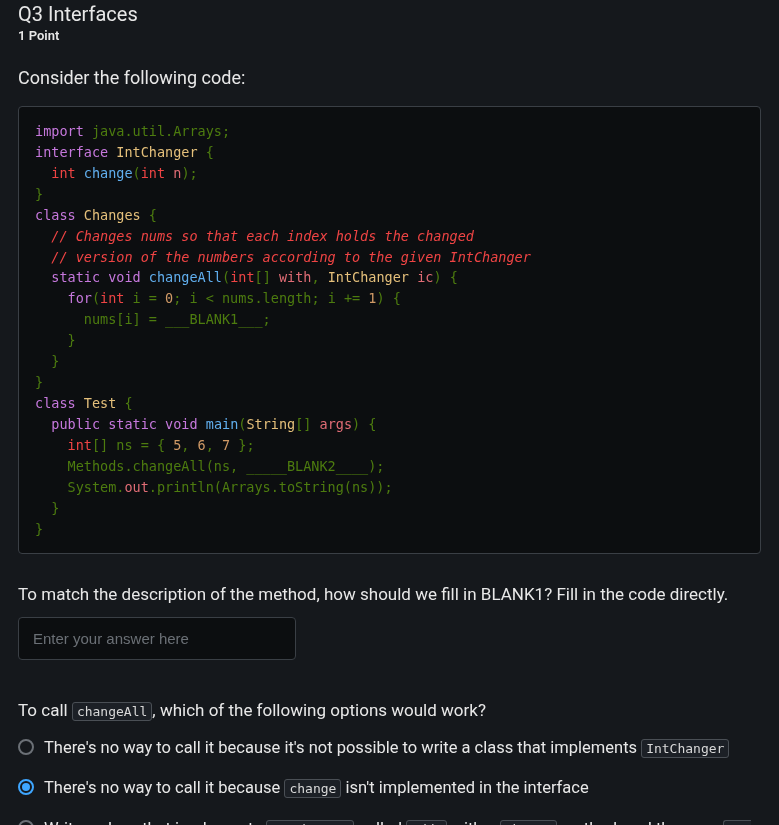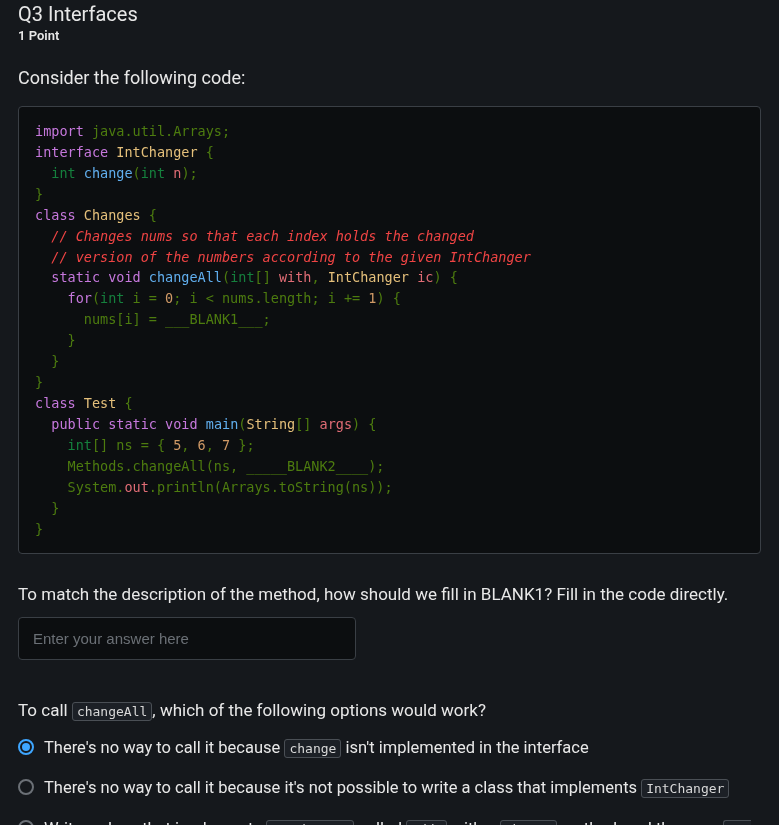--- a/index.html
+++ b/index.html
@@ -23,32 +23,32 @@
     font-size: 13.5px;
     line-height: 1.55;
     white-space: pre;
     color: #d8d8d8;
     overflow-x: auto;
     margin-bottom: 28px;
   }
   .kw { color: #c678dd; }         
   .cls { color: #e5c07b; }        
   .fn { color: #61afef; }         
-  .type { color: #15803d; }       
+  .type { color: #ef4444; }       
   .param { color: #e06c75; }      
   .num { color: #d19a66; }        
   .cmt { color: #ef4444; font-style: italic; }
   .punc, .plain { color: #4d7c0f; }
   .prompt2 { font-size: 17px; color: #e8e8e8; margin-bottom: 10px; margin-top: 8px; line-height: 1.45; }
   .answer-input {
     background: #0c0e10;
     border: 1px solid #3a3f45;
     border-radius: 4px;
     padding: 12px 14px;
-    width: 338px;
+    width: 278px;
     color: #e8e8e8;
     font-size: 15px;
     margin-bottom: 30px;
   }
   .answer-input::placeholder { color: #6b7076; }
   code.inline {
     font-family: "Consolas","Menlo",monospace;
     font-size: 13px;
     border: 1px solid #4a4f55;
     border-radius: 3px;
@@ -105,30 +105,30 @@
 
 <input type="text" class="answer-input" placeholder="Enter your answer here" style="">
 
 <div class="prompt2">
   <span>To call </span><code class="inline">changeAll</code><span>, which of the following options would work?</span>
 </div>
 
 <div class="options">
 
   <div class="option">
-    <div class="radio selected"></div>
+    <div class="radio"></div>
     <div class="option-text">
-      <span>There's no way to call it because </span><code class="inline">change</code><span> isn't implemented in the interface</span>
+      <span>There's no way to call it because it's not possible to write a class that implements </span><code class="inline">IntChanger</code>
     </div>
   </div>
 
   <div class="option">
-    <div class="radio"></div>
+    <div class="radio selected"></div>
     <div class="option-text">
-      <span>There's no way to call it because it's not possible to write a class that implements </span><code class="inline">IntChanger</code>
+      <span>There's no way to call it because </span><code class="inline">change</code><span> isn't implemented in the interface</span>
     </div>
   </div>
 
   <div class="option">
     <div class="radio"></div>
     <div class="option-text">
       <span>Write a class that implements </span><code class="inline">IntChanger</code><span> called </span><code class="inline">Add1</code><span> with a </span><code class="inline">change</code><span> method, and then use </span><code class="inline">new IntChanger()</code>
     </div>
   </div>
 

